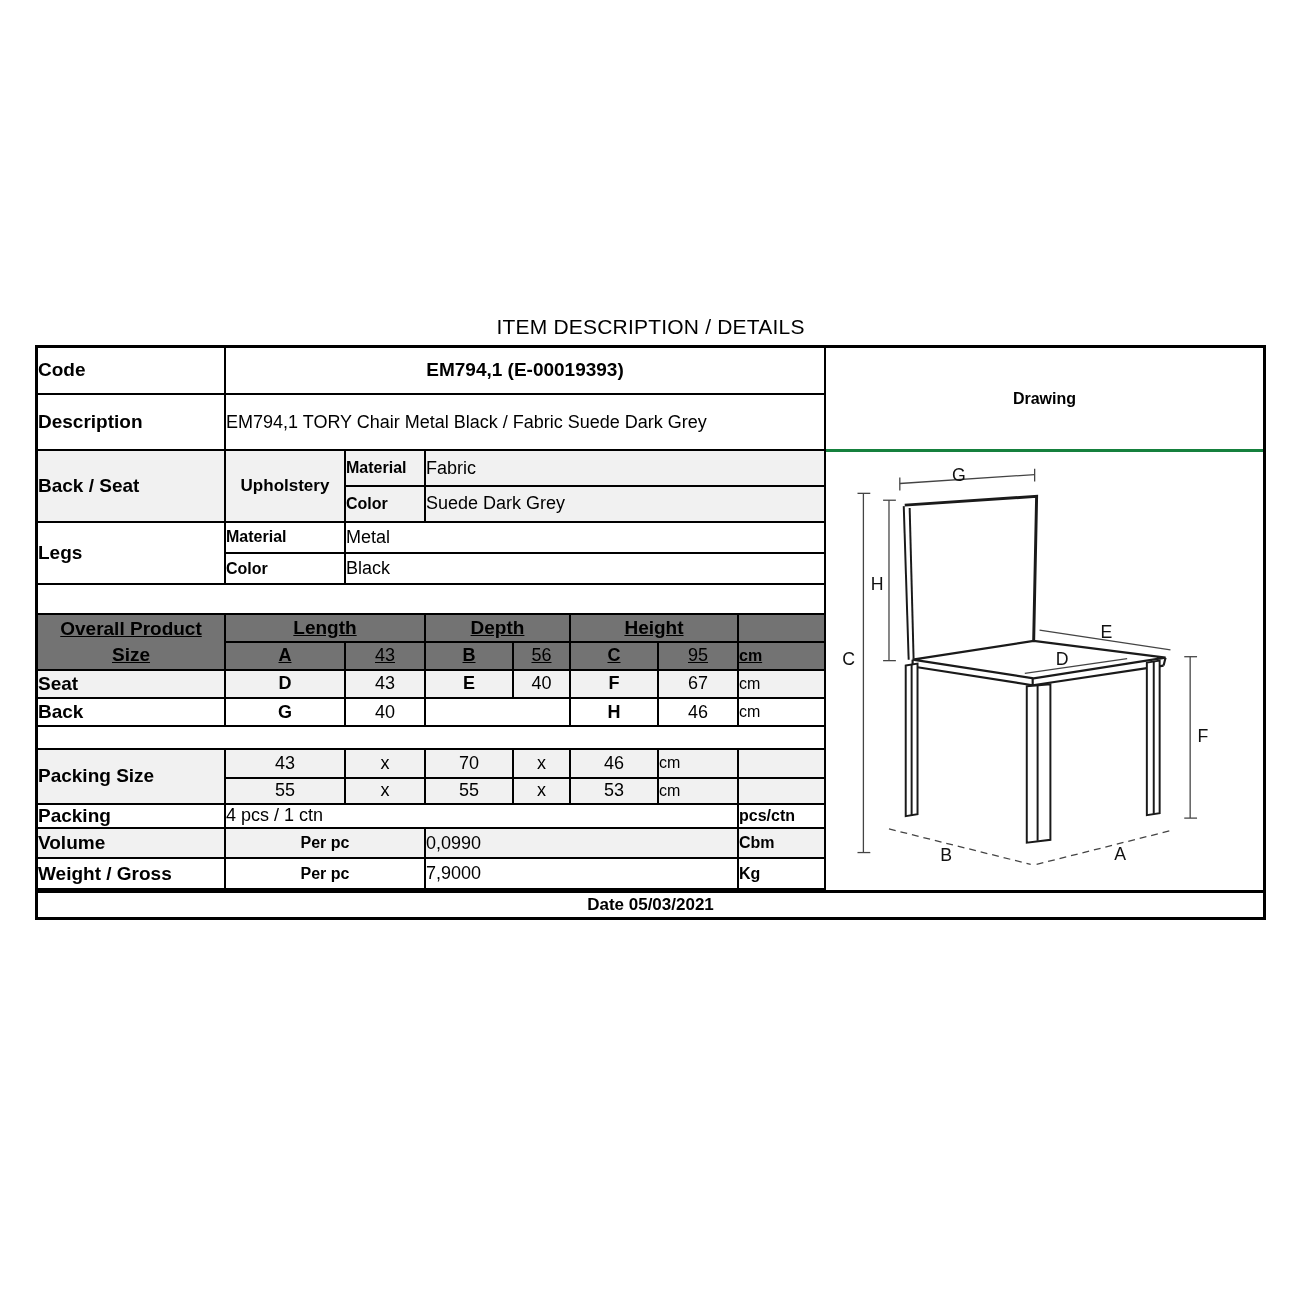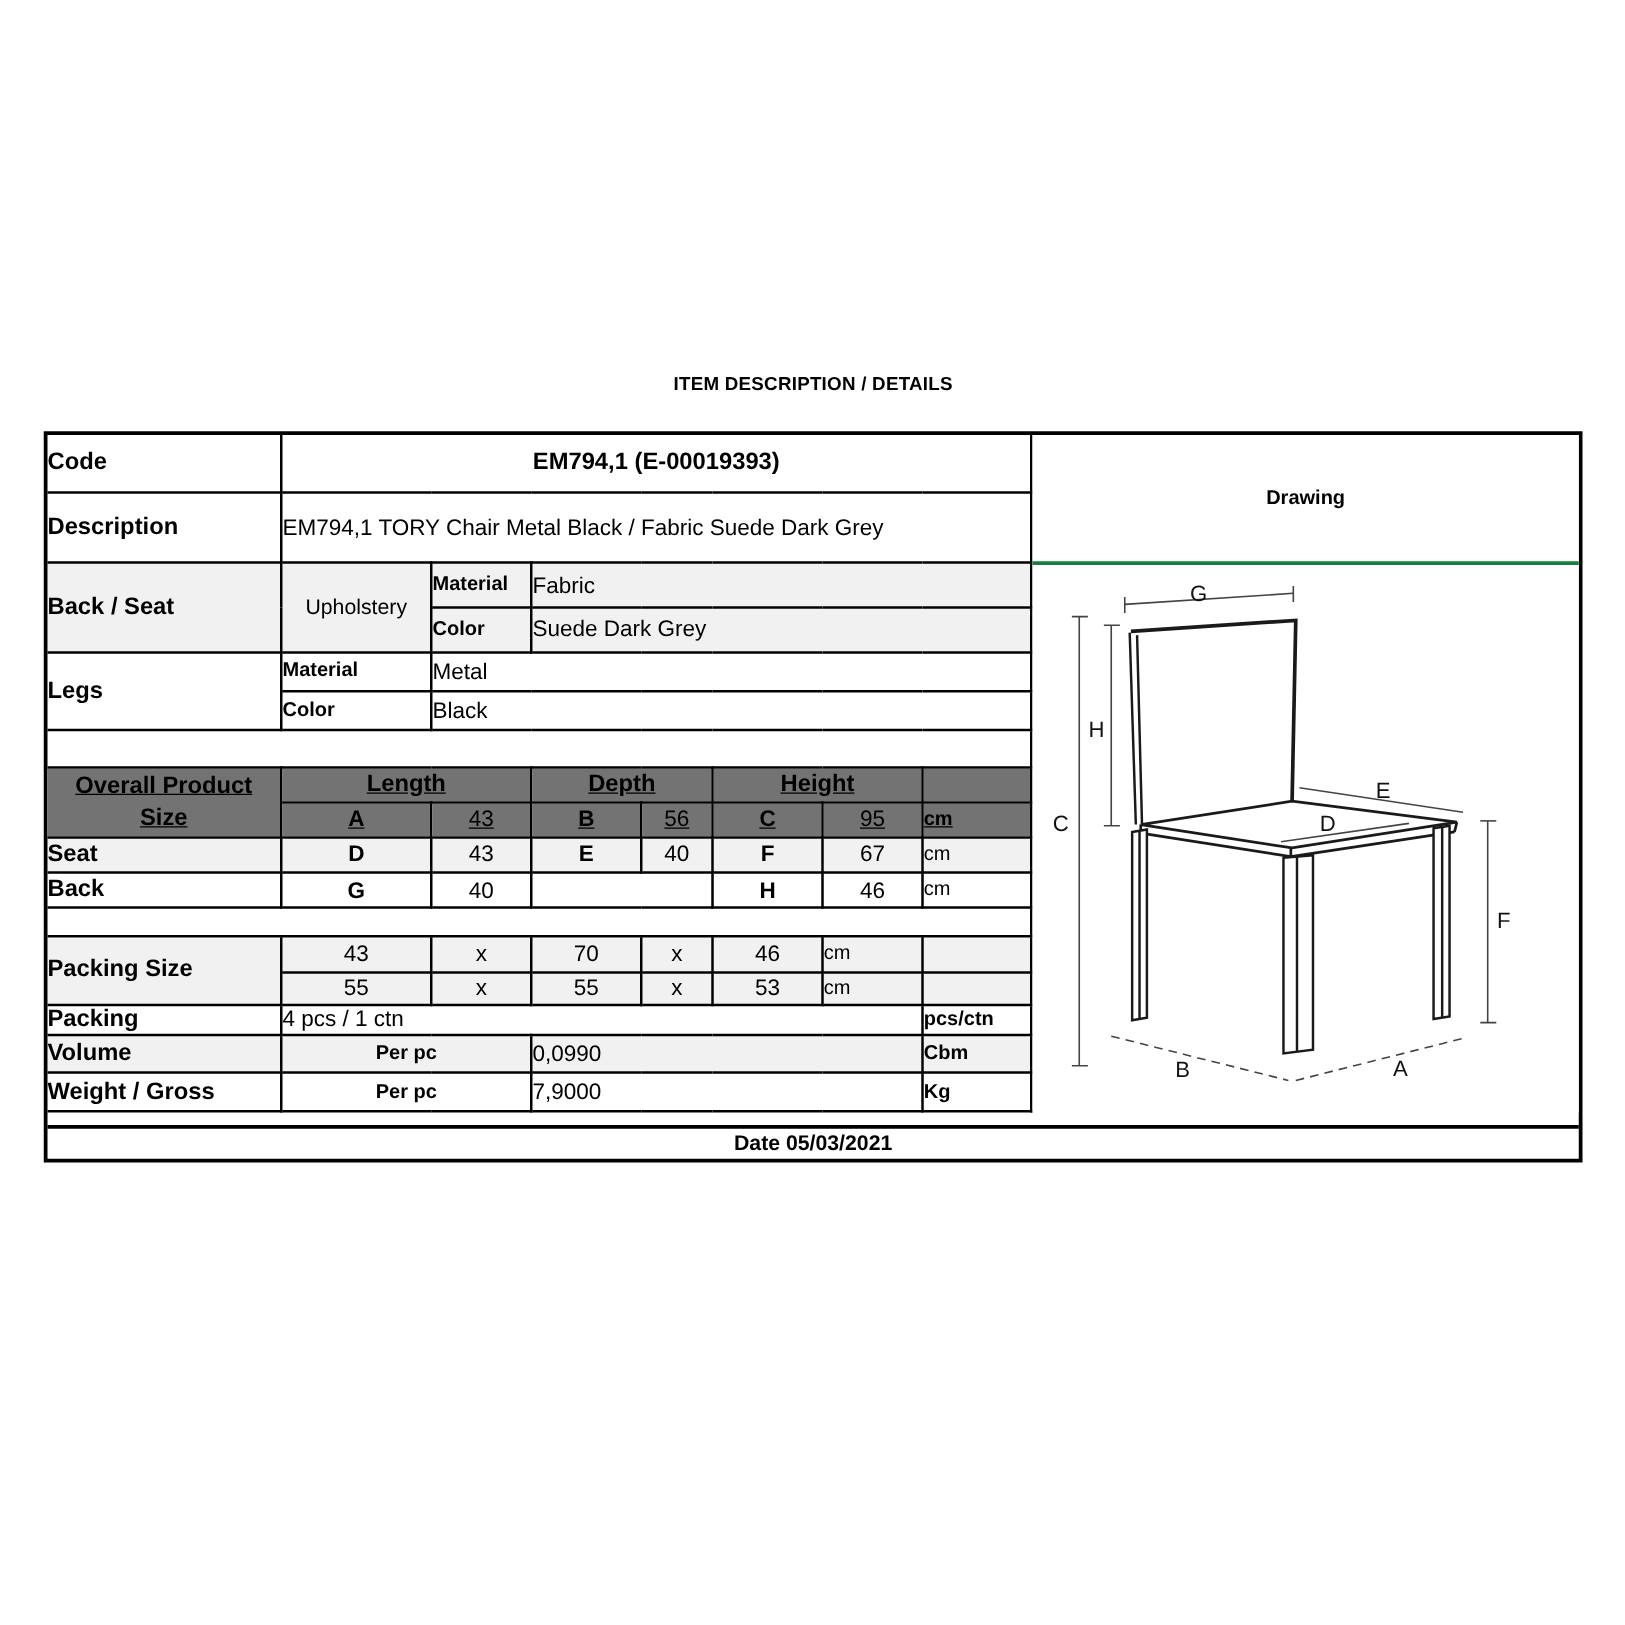--- a/index.html
+++ b/index.html
@@ -1,49 +1,49 @@
 <!DOCTYPE html>
 <html><head>
 <meta charset="utf-8">
 <style>
   html,body{margin:0;padding:0;background:#fff;}
   #page{position:relative;width:1300px;height:1300px;background:#ffffff;
         font-family:"Liberation Sans",sans-serif;color:#000;overflow:hidden;}
-  #doc-title{position:absolute;left:35px;top:299px;width:1231px;text-align:center;
-             font-size:15px;font-weight:bold;letter-spacing:.2px;}
+  #doc-title{position:absolute;left:35px;top:315px;width:1231px;text-align:center;
+             font-size:21px;font-weight:normal;letter-spacing:.2px;}
   #sheet{position:absolute;left:35px;top:345px;width:1231px;border:3px solid #000;
          background:#fff;box-sizing:border-box;}
   #main-row{display:flex;align-items:stretch;}
   table.spec{border-collapse:collapse;table-layout:fixed;width:787px;flex:0 0 787px;}
   table.spec td{border-right:2px solid #000;border-bottom:2px solid #000;padding:0;
                 overflow:hidden;white-space:nowrap;vertical-align:middle;}
   td.bb3{border-bottom-width:3px;}
   td.nbb{border-bottom:none;}
   td.nb{border-right:none;}
   td.gapcell{background:#fff;}
   .lbl{font-weight:bold;font-size:19px;text-align:left;padding-left:5px;}
   .sub{font-weight:bold;font-size:16px;text-align:left;padding-left:5px;}
-  .grp{font-weight:normal;font-size:17px;text-align:center;}
+  .grp{font-weight:bold;font-size:17px;text-align:center;}
   .val{font-size:18px;text-align:left;font-weight:normal;}
   .valb{font-size:19px;text-align:center;font-weight:bold;}
   .letter{font-size:18px;text-align:center;font-weight:bold;}
   .num{font-size:18px;text-align:center;font-weight:normal;}
   .unit{font-size:16px;text-align:left;padding-left:5px;font-weight:normal;}
   .unitb{font-size:16px;text-align:left;padding-left:5px;font-weight:bold;}
   .perpc{font-size:16px;text-align:center;font-weight:bold;}
   .shade{background:#f1f1f1;}
   .ylw{background:#737373;text-decoration:underline;}
   .hdr2{font-weight:bold;font-size:19px;text-align:center;line-height:26px;}
   #drawing-panel{flex:1 1 auto;display:flex;flex-direction:column;background:#fff;}
   #drawing-header{height:101px;border-bottom:3px solid #15803d;display:flex;
                   align-items:center;justify-content:center;font-size:16px;font-weight:bold;}
   #drawing-box{flex:1 1 auto;}
   #drawing-box svg{display:block;width:100%;height:100%;}
   #date-bar{border-top:3px solid #000;height:24px;line-height:24px;text-align:center;
-            font-size:17px;font-weight:bold;margin-top:10px;}
+            font-size:17px;font-weight:bold;}
 </style>
 </head>
 <body>
 
 <div id="page">
 
   <div id="doc-title">ITEM DESCRIPTION / DETAILS</div>
 
   <div id="sheet">
     <div id="main-row">

